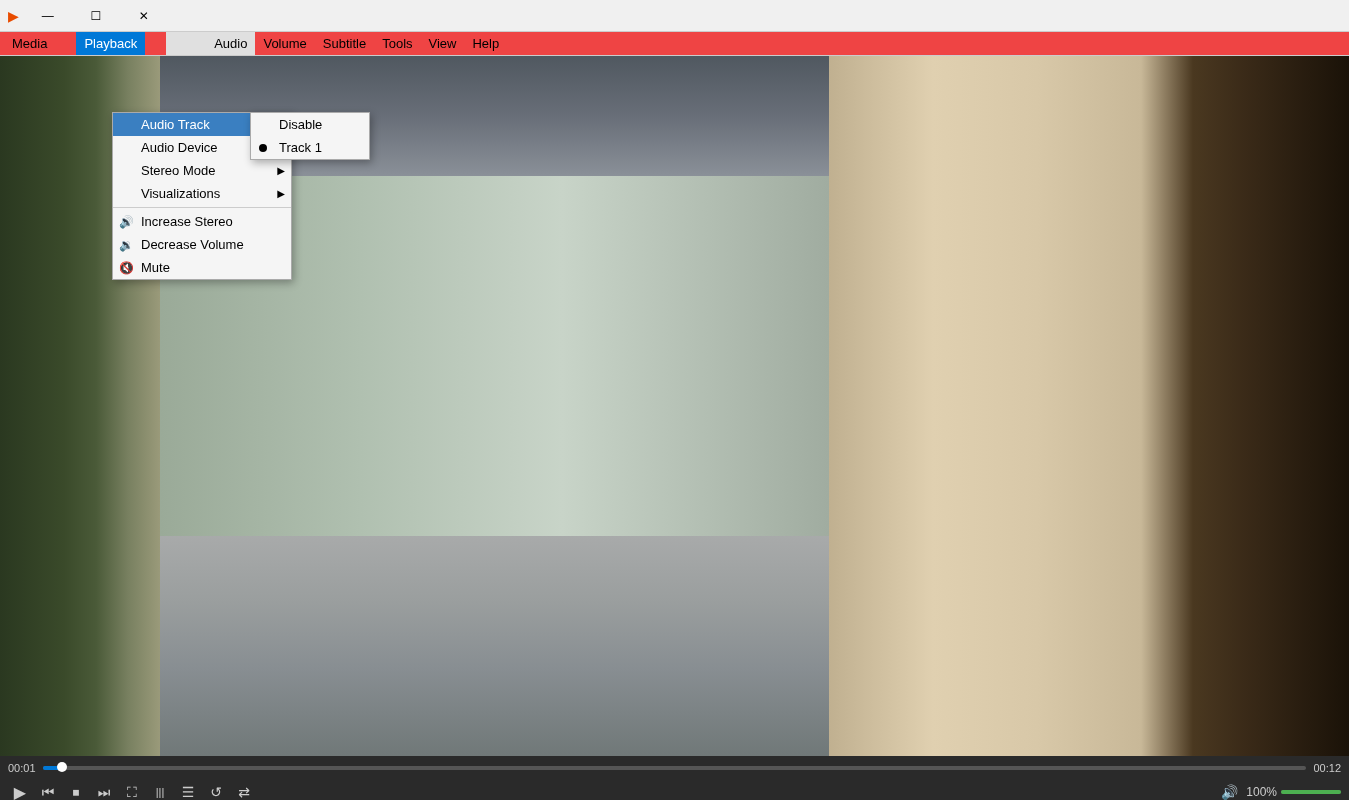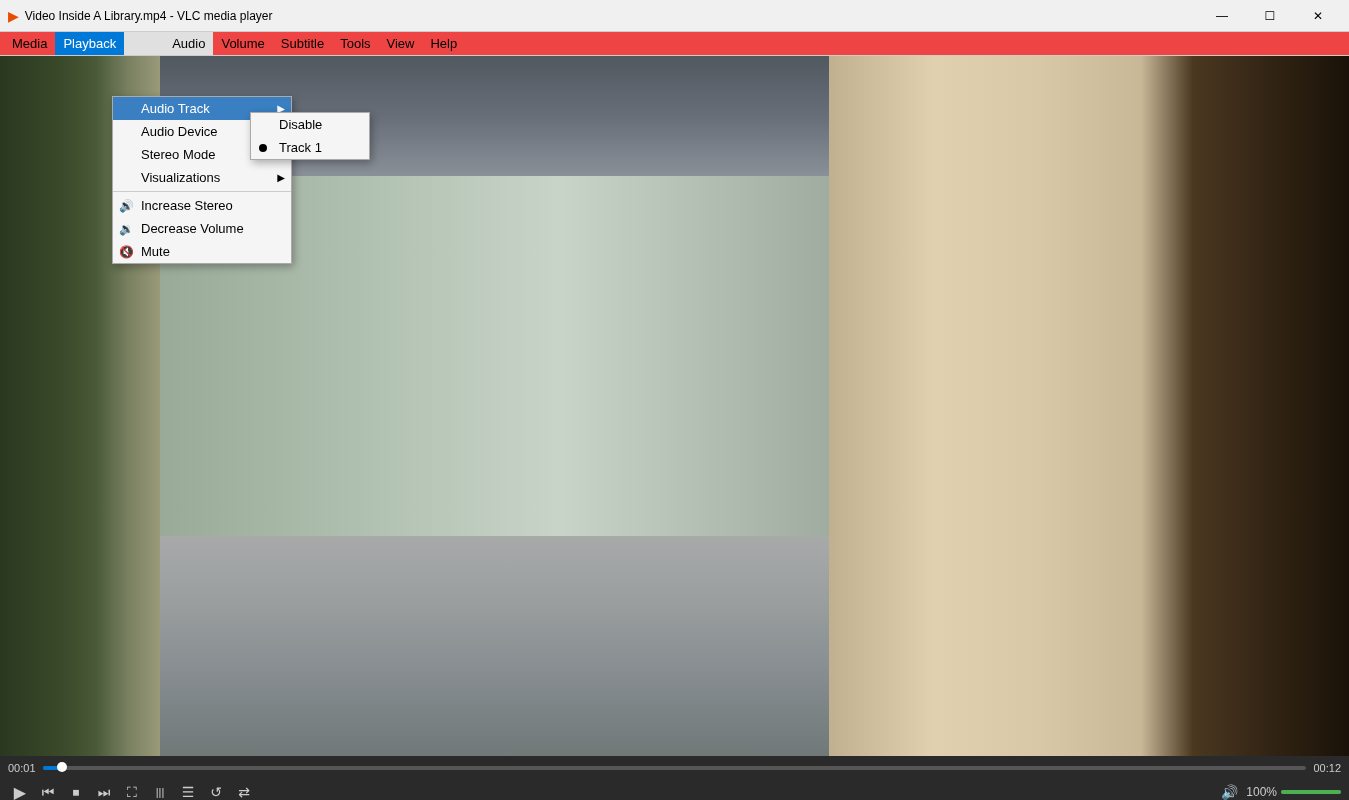--- a/index.html
+++ b/index.html
@@ -49,21 +49,21 @@
     }
     .menu-item {
       padding: 2px 8px;
       cursor: pointer;
       font-size: 13px;
       color: #000;
       height: 100%;
       display: flex;
       align-items: center;
     }
-    .menu-item:hover, .menu-item.active { background: #0078d7; color: white; }
+    .menu-item:hover, .menu-item.active { background: #0078d7; color: white; margin-left: 21px; }
 
     
     #video-area {
       position: relative;
       width: 1349px;
       height: 700px;
       background: #2a2a2a;
       overflow: hidden;
     }
 
@@ -156,21 +156,21 @@
       font-size: 12px;
     }
     .dropdown-separator {
       height: 1px;
       background: #ccc;
       margin: 2px 0;
     }
 
     
     .audio-menu {
-      top: 40px;
+      top: 56px;
       left: 112px;
     }
 
     
     .audio-track-submenu {
       position: absolute;
       background: #f5f5f5;
       border: 1px solid #aaa;
       box-shadow: 2px 3px 8px rgba(0,0,0,0.3);
       z-index: 101;
@@ -290,21 +290,20 @@
       background: #4caf50;
       border-radius: 2px;
       width: 100%;
     }
   </style>
 </head>
 <body>
 
 <div id="titlebar">
   <span style="margin-right:6px; color:#e84c00; font-size:14px;">▶</span>
-  <span style="font-size:12px; color:#000; flex:1;">Video Inside A Library.mp4 - VLC media player</span>
   <div id="titlebar-controls">
     <button class="titlebar-btn">—</button>
     <button class="titlebar-btn">☐</button>
     <button class="titlebar-btn close">✕</button>
   </div>
 </div>
 
 <div id="menubar">
   <div class="menu-item">Media</div>
   <div class="menu-item active">Playback</div>

